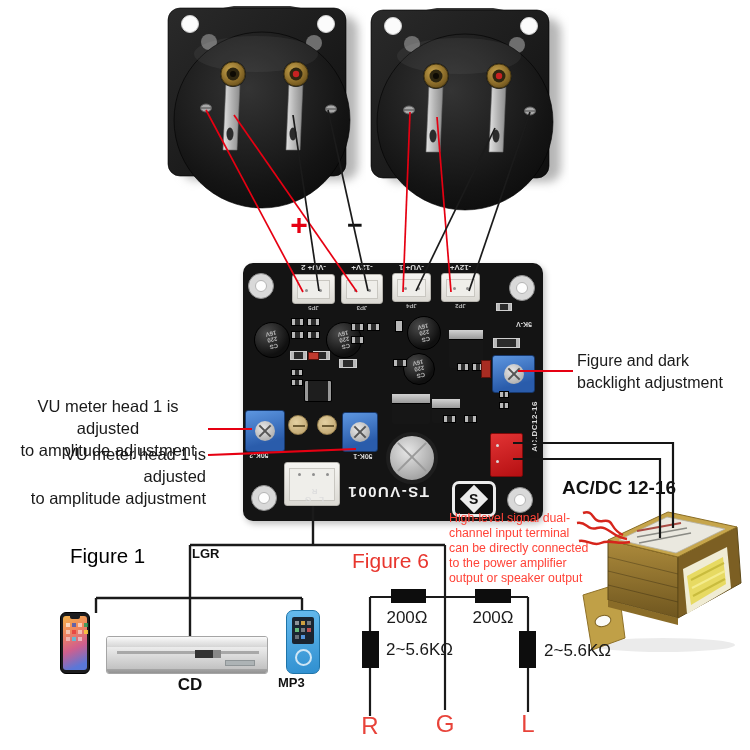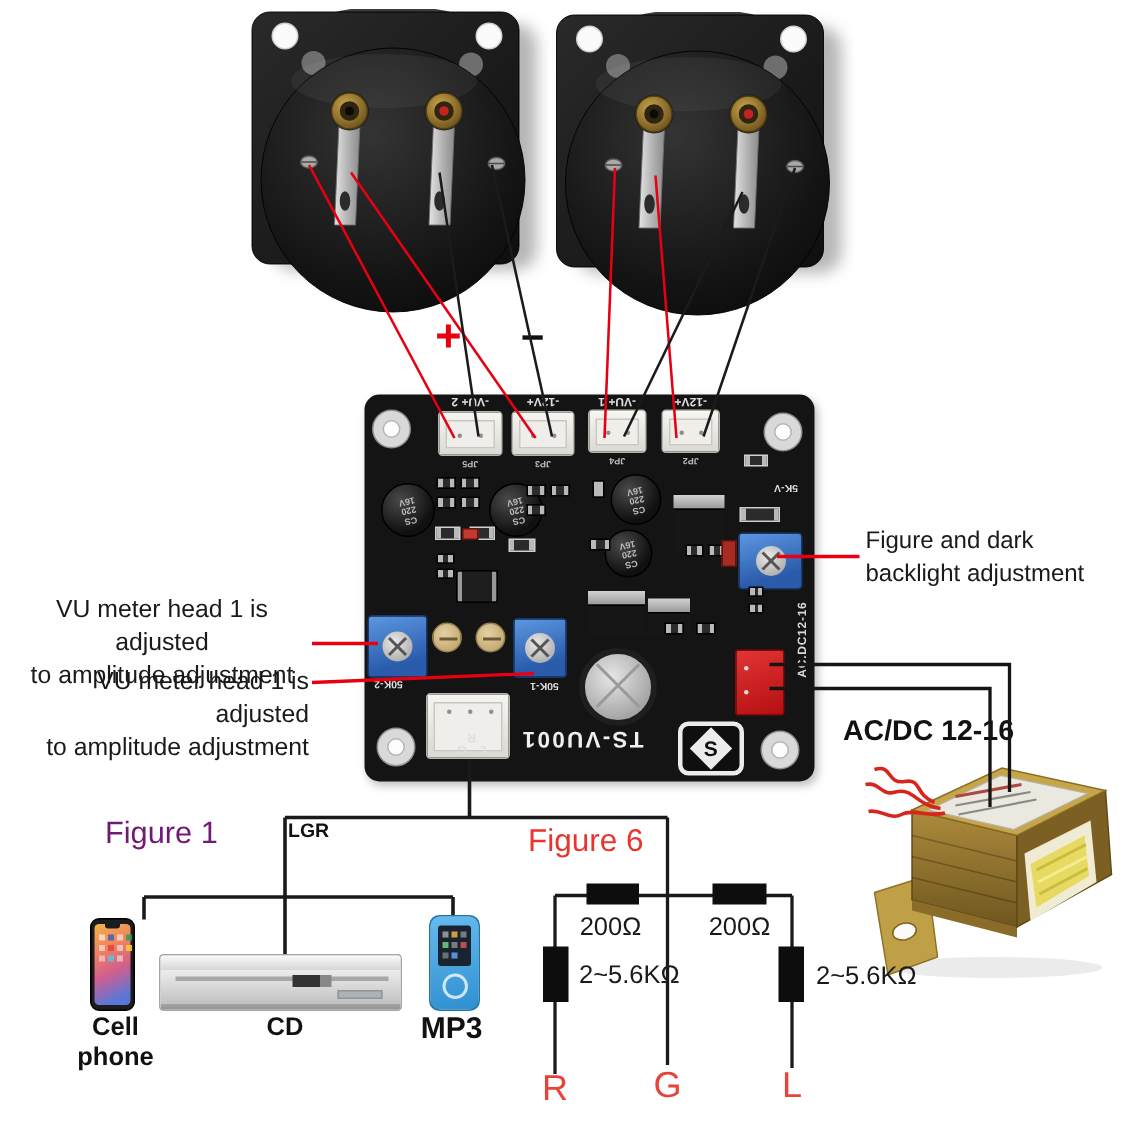--- a/index.html
+++ b/index.html
@@ -320,22 +320,27 @@
   </svg>
 
   <div class="abs txt pre" style="left:10px;top:395px;width:196px;text-align:center;font-size:16.5px;line-height:22px">VU meter head 1 is adjusted
 to amplitude adjustment</div>
   <div class="abs txt pre" style="left:10px;top:443px;width:196px;text-align:right;font-size:16.5px;line-height:22px">VU meter head 1 is adjusted
 to amplitude adjustment</div>
 
   <div class="abs txt pre" style="left:577px;top:350px;width:160px;font-size:16px;line-height:21.5px">Figure and dark
 backlight adjustment</div>
   <div class="abs" style="left:562px;top:477px;font-size:19px;font-weight:bold;color:#111">AC/DC 12-16</div>
-
-  <div class="abs" style="left:70px;top:544px;font-size:20.5px;color:#701a75">Figure 1</div>
+  <div class="abs pre" style="left:449px;top:511px;width:152px;font-size:12.3px;line-height:14.9px;color:#ff4338">High-level signal dual-
+channel input terminal
+can be directly connected
+to the power amplifier
+output or speaker output</div>
+
+  <div class="abs" style="left:70px;top:544px;font-size:20.5px;color:#000000">Figure 1</div>
   <div class="abs" style="left:192px;top:546px;font-size:13px;font-weight:bold;color:#111">LGR</div>
 
   <div class="abs" style="left:60px;top:612px;width:30px;height:62px;background:#1c1c1e;border:1px solid #000;border-radius:6px;box-sizing:border-box">
     <div class="abs" style="left:2px;top:3px;width:24px;height:54px;border-radius:3px;background:linear-gradient(155deg,#f2b24a 0%,#ef8460 30%,#cf5f8e 58%,#5a77d8 88%)"></div>
     <div class="abs" style="left:9px;top:3px;width:10px;height:3px;background:#1c1c1e;border-radius:0 0 2px 2px"></div>
     <div class="abs" style="left:5px;top:10px;width:4px;height:4px;background:rgba(255,255,255,0.6);box-shadow:6px 0 rgba(40,80,200,0.7),12px 0 rgba(255,255,255,0.55),18px 0 rgba(30,160,90,0.8),0 7px rgba(255,255,255,0.5),6px 7px rgba(230,60,60,0.8),12px 7px rgba(255,255,255,0.5),18px 7px rgba(250,200,60,0.9),0 14px rgba(255,255,255,0.45),6px 14px rgba(80,200,230,0.8),12px 14px rgba(255,255,255,0.5)"></div>
   </div>
 
   <div class="abs" style="left:106px;top:636px;width:162px;height:38px;border-radius:3px;overflow:hidden;border:1px solid #a5a5a5;box-sizing:border-box">
     <div class="abs" style="left:0;top:0;width:162px;height:10px;background:linear-gradient(#fafafa,#d5d5d5)"></div>
@@ -345,23 +350,22 @@
     <div class="abs" style="left:118px;top:23px;width:30px;height:6px;background:#adb3b5;border:1px solid #8f9597;box-sizing:border-box"></div>
     <div class="abs" style="left:0;top:32px;width:162px;height:6px;background:linear-gradient(#a5a5a5,#8a8a8a)"></div>
   </div>
 
   <div class="abs" style="left:286px;top:610px;width:34px;height:64px;background:linear-gradient(170deg,#66bbee,#2f8fd0);border:1px solid #1f74a8;border-radius:7px;box-sizing:border-box">
     <div class="abs" style="left:5px;top:6px;width:22px;height:27px;background:#1a2430;border-radius:2px"></div>
     <div class="abs" style="left:8px;top:10px;width:4px;height:4px;background:rgba(255,255,255,0.5);box-shadow:6px 0 rgba(250,190,70,0.8),12px 0 rgba(255,255,255,0.4),0 7px rgba(120,220,140,0.8),6px 7px rgba(255,255,255,0.4),12px 7px rgba(230,90,90,0.8),0 14px rgba(255,255,255,0.35),6px 14px rgba(90,160,240,0.9)"></div>
     <div class="abs" style="left:8px;top:38px;width:17px;height:17px;border:2px solid rgba(255,255,255,0.75);border-radius:50%;box-sizing:border-box"></div>
   </div>
 
-  <div class="abs lbl" style="left:38px;top:675px;width:78px;text-align:center;font-size:17px">Cell phone</div>
   <div class="abs lbl" style="left:158px;top:675px;width:64px;text-align:center;font-size:17px">CD</div>
-  <div class="abs lbl" style="left:278px;top:675px;width:46px;text-align:center;font-size:20px">MP3</div>
+  <div class="abs lbl" style="left:278px;top:675px;width:46px;font-size:13px">MP3</div>
 
   <div class="abs" style="left:352px;top:549px;font-size:21px;color:#e8362e">Figure 6</div>
   <div class="abs txt" style="left:376px;top:608px;width:62px;text-align:center;font-size:17px">200Ω</div>
   <div class="abs txt" style="left:462px;top:608px;width:62px;text-align:center;font-size:17px">200Ω</div>
   <div class="abs txt" style="left:386px;top:640px;font-size:17px">2~5.6KΩ</div>
   <div class="abs txt" style="left:544px;top:641px;font-size:17px">2~5.6KΩ</div>
   <div class="abs" style="left:356px;top:712px;width:28px;text-align:center;font-size:24px;color:#e8433a">R</div>
   <div class="abs" style="left:431px;top:710px;width:28px;text-align:center;font-size:24px;color:#e8433a">G</div>
   <div class="abs" style="left:514px;top:710px;width:28px;text-align:center;font-size:24px;color:#e8433a">L</div>
 

